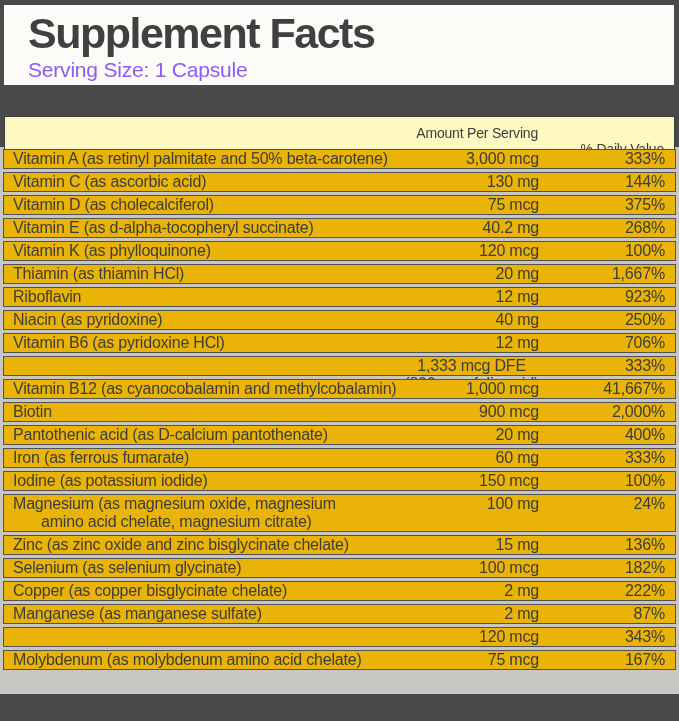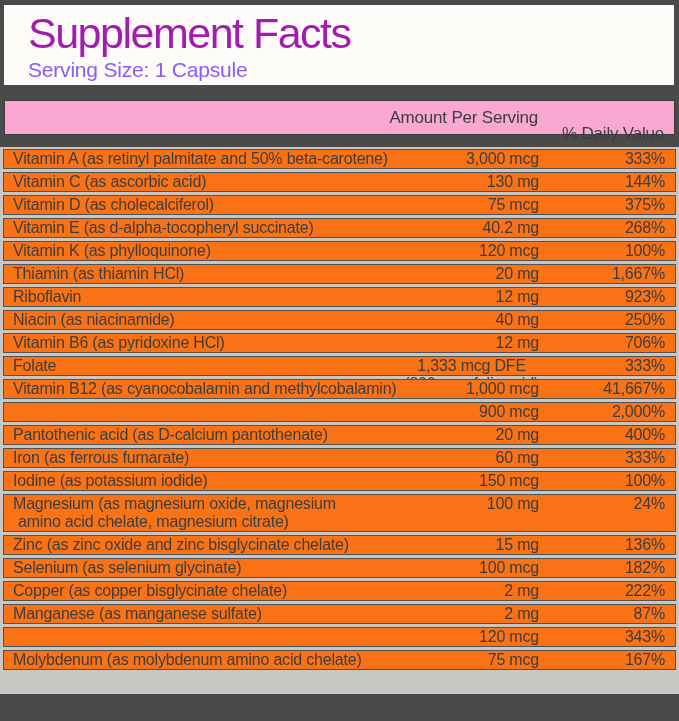--- a/index.html
+++ b/index.html
@@ -22,46 +22,47 @@
     box-sizing: border-box;
     height: 85px;
     background: #fcfbf8;
     border-top: 5px solid #4a4a4a;
     border-left: 4px solid #4a4a4a;
     border-right: 5px solid #4a4a4a;
     padding: 5px 0 0 24px;
   }
   .title {
     font-size: 43px;
-    font-weight: normal;
+    font-weight: bold;
     letter-spacing: -1.5px;
     line-height: 47px;
-    color: #a21caf;
+    color: #404040;
     white-space: nowrap;
   }
   .serving {
     font-size: 21px;
     line-height: 25px;
     color: #8b5cf6;
   }
   
   .hdr-band {
     box-sizing: border-box;
     height: 62px;
     background: #4a4a4a;
     padding: 15px 4px 12px 4px;
   }
   .hdr-row {
     position: relative;
     box-sizing: border-box;
     height: 35px;
-    background: #f9a8d4;
+    background: #fef9c3;
     border: 1px solid #3c3c3c;
-    font-size: 17px;
+    font-size: 14px;
     line-height: 33px;
+    margin-top: 16px;
   }
   .hdr-amt {
     position: absolute;
     top: 0;
     right: 136px;
     white-space: nowrap;
   }
   .hdr-dv {
     position: absolute;
     top: 16px;
@@ -71,29 +72,29 @@
   
   .rows {
     display: flex;
     flex-direction: column;
     gap: 3px;
     padding: 2px 3px;
   }
   .row {
     position: relative;
     box-sizing: border-box;
-    background: #f97316;
+    background: #eab308;
     border: 1px solid #525252;
     min-height: 20px;
     padding: 0 10px 0 9px;
     font-size: 16px;
     line-height: 18px;
   }
   .row .name { display: block; max-width: 452px; }
-  .row .name .l2 { display: block; padding-left: 5px; }
+  .row .name .l2 { display: block; padding-left: 5px; margin-left: 23px; }
   .row .amt {
     position: absolute;
     top: 0;
     right: 136px;
     text-align: center;
     white-space: nowrap;
   }
   .row .amt .l1, .row .amt .l2 { display: block; }
   .row .dv {
     position: absolute;
@@ -193,60 +194,60 @@
       <span class="l1">Riboflavin</span>
     </span>
     <span class="amt">
       <span class="l1">12 mg</span>
     </span>
     <span class="dv">923%</span>
   </div>
 
   <div class="row">
     <span class="name">
-      <span class="l1">Niacin (as niacinamide)</span>
+      <span class="l1">Niacin (as pyridoxine)</span>
     </span>
     <span class="amt">
       <span class="l1">40 mg</span>
     </span>
     <span class="dv">250%</span>
   </div>
 
   <div class="row">
     <span class="name">
       <span class="l1">Vitamin B6 (as pyridoxine HCl)</span>
     </span>
     <span class="amt">
       <span class="l1">12 mg</span>
     </span>
     <span class="dv">706%</span>
   </div>
 
   <div class="row">
-    <span class="name">
-      <span class="l1">Folate</span>
-    </span>
     <span class="amt">
       <span class="l1">1,333 mcg DFE</span>
           <span class="l2">(800 mcg folic acid)</span>
     </span>
     <span class="dv">333%</span>
   </div>
 
   <div class="row">
     <span class="name">
       <span class="l1">Vitamin B12 (as cyanocobalamin and methylcobalamin)</span>
     </span>
     <span class="amt">
       <span class="l1">1,000 mcg</span>
     </span>
     <span class="dv">41,667%</span>
   </div>
 
   <div class="row">
+    <span class="name">
+      <span class="l1">Biotin</span>
+    </span>
     <span class="amt">
       <span class="l1">900 mcg</span>
     </span>
     <span class="dv">2,000%</span>
   </div>
 
   <div class="row">
     <span class="name">
       <span class="l1">Pantothenic acid (as D-calcium pantothenate)</span>
     </span>

